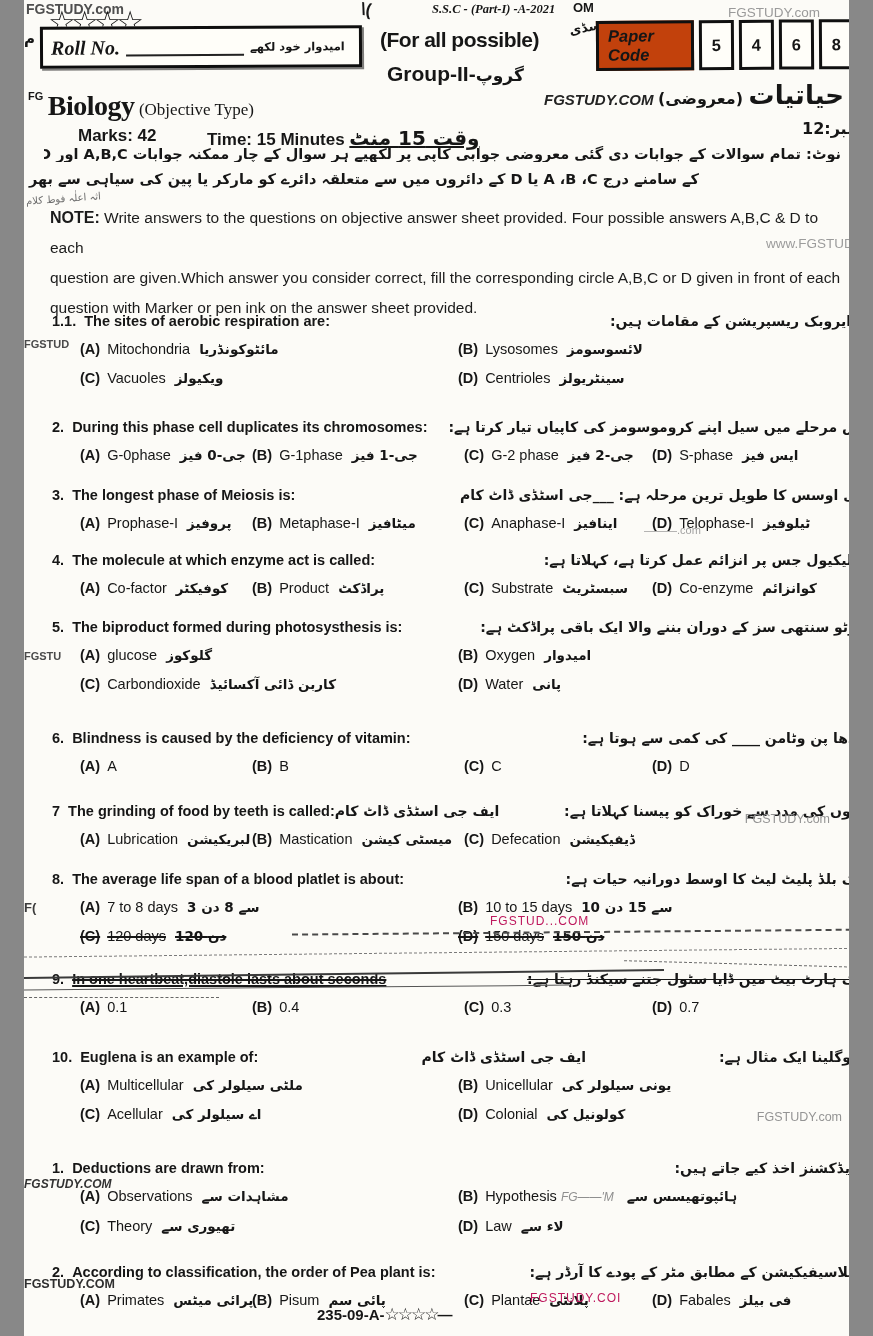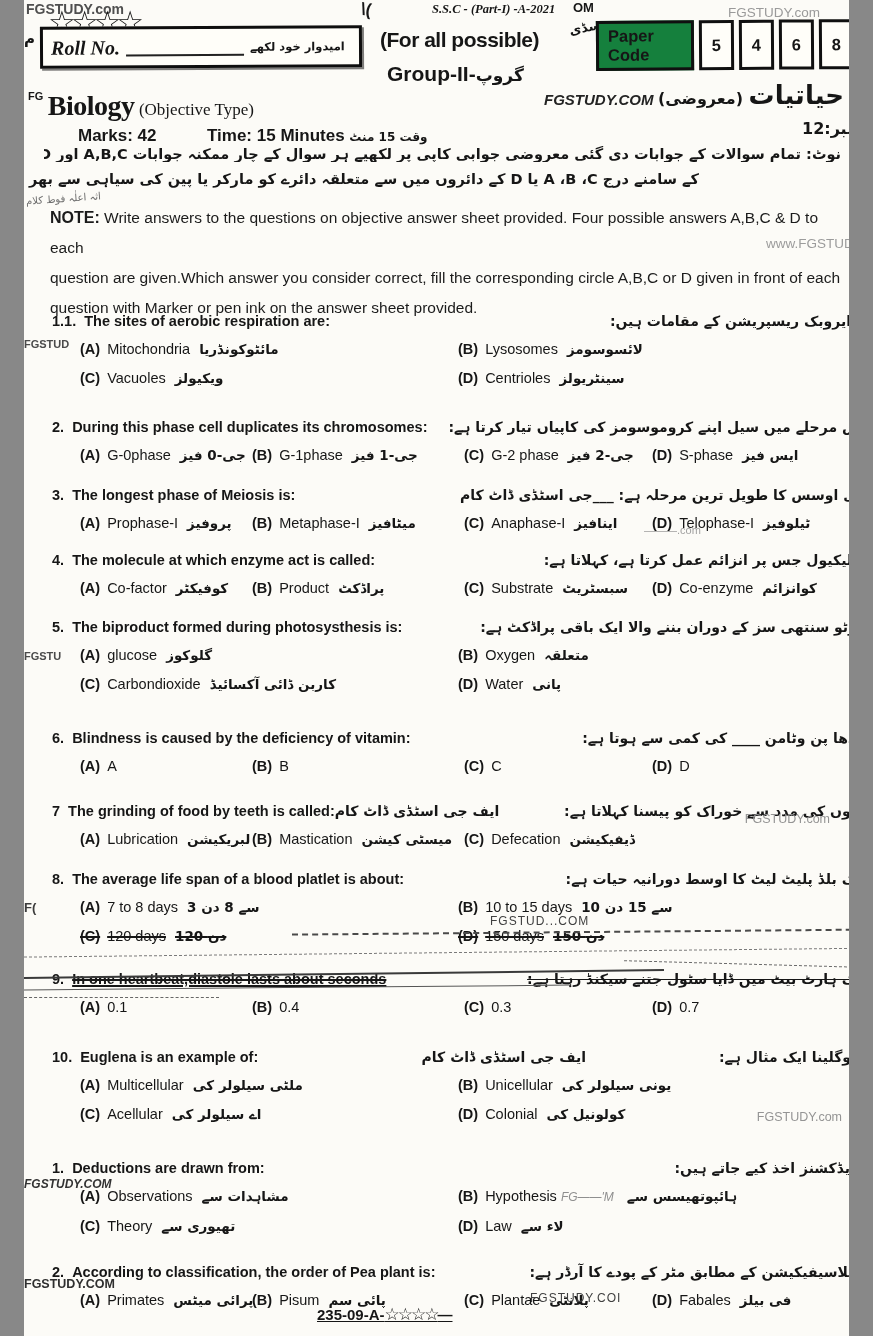--- a/index.html
+++ b/index.html
@@ -17,37 +17,37 @@
             box-shadow:2px 2px 0 rgba(20,20,20,.55);display:flex;align-items:center;padding:0 8px;background:#fffef9;transform:rotate(-.3deg);}
   #roll-label{font-family:"Liberation Serif",serif;font-style:italic;font-weight:bold;font-size:20px;white-space:nowrap;}
   #roll-line{flex:0 0 118px;border-bottom:2px solid #222;height:15px;margin:0 6px;}
   #roll-ur{font-size:11.5px;font-weight:bold;white-space:nowrap;}
   #ssc-line{position:absolute;top:2px;left:408px;font-family:"Liberation Serif",serif;font-style:italic;font-weight:bold;font-size:12.5px;}
   #om-frag{position:absolute;top:0px;left:549px;font-weight:bold;font-size:13px;}
   #wm-topright{position:absolute;top:5px;left:704px;font-size:13.5px;color:#9a9a9a;}
   #sessions{position:absolute;top:28px;left:356px;font-weight:bold;font-size:21px;letter-spacing:-.5px;}
   #sessions-scribble{position:absolute;top:20px;left:545px;font-size:13px;font-weight:bold;transform:rotate(-12deg);}
   #paper-code{position:absolute;top:20px;left:572px;display:flex;gap:5px;align-items:stretch;transform:rotate(-.4deg);}
-  .pc-label{border:3px solid #101010;padding:3px 9px;font-weight:bold;font-size:16.5px;display:flex;align-items:center;background:#15803d;}
+  .pc-label{border:3px solid #101010;padding:3px 9px;font-weight:bold;font-size:16.5px;display:flex;align-items:center;background:#c2410c;font-style:italic;}
   .pc-digit{border:3px solid #101010;width:36px;display:flex;align-items:center;justify-content:center;
             font-weight:bold;font-size:16.5px;background:#fffef9;}
   #group-line{position:absolute;top:62px;left:363px;font-weight:bold;font-size:21px;}
   #group-line .ur{font-size:17px;font-weight:bold;}
   #subject-line{position:absolute;top:90px;left:4px;}
   #subject-prefix{font-size:11px;font-weight:bold;vertical-align:top;}
   #subject-name{font-family:"Liberation Serif",serif;font-weight:bold;font-size:28px;letter-spacing:-.5px;}
   #subject-type{font-family:"Liberation Serif",serif;font-size:17px;}
   #wm-center{position:absolute;top:91px;left:520px;font-style:italic;font-weight:bold;font-size:15px;color:#232323;}
   #subject-ur{position:absolute;top:80px;right:5px;font-weight:bold;}
   #subject-ur .big{font-size:26px;}
   #subject-ur .small{font-size:16px;}
   #number-ur{position:absolute;top:119px;left:778px;font-size:16px;font-weight:bold;}
   #marks{position:absolute;top:126px;left:54px;font-weight:bold;font-size:17px;}
   #time-line{position:absolute;top:126px;left:183px;font-weight:bold;font-size:17px;}
-  #time-line .ur{font-size:12px;}
+  #time-line .ur{font-size:20px;text-decoration:underline;}
 
   
   #note-ur1{position:absolute;top:146px;left:20px;right:8px;text-align:right;font-size:14.5px;font-weight:bold;white-space:nowrap;overflow:hidden;}
   #note-ur2{position:absolute;top:171px;left:165px;width:510px;text-align:center;font-size:14.5px;font-weight:bold;white-space:nowrap;}
   #note-blob{position:absolute;top:150px;left:851px;width:21px;height:37px;background:#0b0b0b;transform:rotate(6deg);}
   #margin-scribble{position:absolute;top:193px;left:2px;font-size:10px;color:#6e6e6e;transform:rotate(-4deg);}
 
   
   #note-en{position:absolute;top:203px;left:26px;width:800px;font-size:15.5px;line-height:30px;color:#1b1b1b;}
   #note-en b{font-size:16px;}
@@ -77,38 +77,38 @@
   .q-i4{margin-bottom:17px;} .q-i5{margin-bottom:32px;} .q-i6{margin-bottom:23px;}
   .q-i7{margin-bottom:18px;} .q-i8{margin-bottom:21px;} .q-i9{margin-bottom:28px;}
   .q-i10{margin-bottom:32px;} .q-i11{margin-bottom:24px;} .q-i12{margin-bottom:0;}
   
   .q-wm{position:absolute;font-weight:bold;}
   .q-wm-left{left:-28px;top:28px;font-size:11px;color:#4a4a4a;}
   .q-i5 .q-wm-left{top:34px;}
   .q-i8 .q-wm-left{top:32px;font-size:13px;color:#3c3c3c;}
   .q-i11 .q-wm-left{top:20px;font-style:italic;font-size:12px;color:#333;}
   .q-i12 .q-wm-left{top:16px;font-size:12.5px;color:#2f2f2f;}
-  .q-wm-mid{left:438px;top:46px;font-size:12px;color:#404040;letter-spacing:1px;font-weight:normal;}
+  .q-wm-mid{left:438px;top:46px;font-size:12px;color:#be185d;letter-spacing:1px;font-weight:normal;}
   .q-i12 .q-wm-mid{left:478px;top:22px;margin-top:8px;}
   .q-wm-right{right:60px;top:12px;font-size:12.5px;color:#949494;font-weight:normal;}
   .q-i10 .q-wm-right{top:64px;right:48px;}
   .q-wm-d{left:592px;top:40px;font-size:11px;color:#a0a0a0;font-weight:normal;}
   .opt-wm{font-size:12px;color:#8f8f8f;margin:0 4px;font-style:italic;}
 
   
   .scan{position:absolute;}
   #scan-a{top:931px;left:268px;width:600px;border-top:2px dashed #4a4a4a;transform:rotate(-.5deg);}
   #scan-b{top:952px;left:0;width:873px;border-top:1.5px dashed #7a7a7a;transform:rotate(-.6deg);}
   #scan-c{top:973px;left:0;width:640px;border-top:2px solid #3a3a3a;transform:rotate(-.7deg);}
   #scan-d{top:964px;left:600px;width:273px;border-top:1.5px dashed #6b6b6b;transform:rotate(1.6deg);}
   #scan-e{top:987px;left:0;width:545px;border-top:1.5px solid #555;transform:rotate(-.5deg);}
   #scan-f{top:997px;left:0;width:195px;border-top:1.5px dashed #666;}
 
   
-  #footer{position:absolute;top:1304px;left:293px;font-weight:bold;font-size:15px;text-decoration:underline;}
+  #footer{position:absolute;top:1304px;left:293px;font-weight:bold;font-size:15px;}
   #footer .stars{font-size:17px;letter-spacing:-2px;}
 </style>
 </head>
 <body>
 
 <div class="page">
 
   <div id="wm-topleft" class="wm">FGSTUDY.com</div>
   <div id="stars-top">☆☆☆☆</div>
   <div id="corner-mark" class="ur">م</div>
@@ -281,21 +281,21 @@
       <div class="q-ur ur">
         <span class="q-ur-no">5.</span>
         <span class="q-ur-text">فوٹو سنتھی سز کے دوران بننے والا ایک باقی پراڈکٹ ہے:</span>
       </div>
     </div>
     <div class="opts">
           <div class="opt">
     <span class="opt-label">(A)</span><span class="opt-en">glucose</span><span class="opt-ur ur">گلوکوز</span>
   </div>
           <div class="opt">
-    <span class="opt-label">(B)</span><span class="opt-en">Oxygen</span><span class="opt-ur ur">متعلقہ</span>
+    <span class="opt-label">(B)</span><span class="opt-en">Oxygen</span><span class="opt-ur ur">امیدوار</span>
   </div>
           <div class="opt">
     <span class="opt-label">(C)</span><span class="opt-en">Carbondioxide</span><span class="opt-ur ur">کاربن ڈائی آکسائیڈ</span>
   </div>
           <div class="opt">
     <span class="opt-label">(D)</span><span class="opt-en">Water</span><span class="opt-ur ur">پانی</span>
   </div>
         </div>
   <span class="q-wm q-wm-left">FGSTU</span>
       </div>

